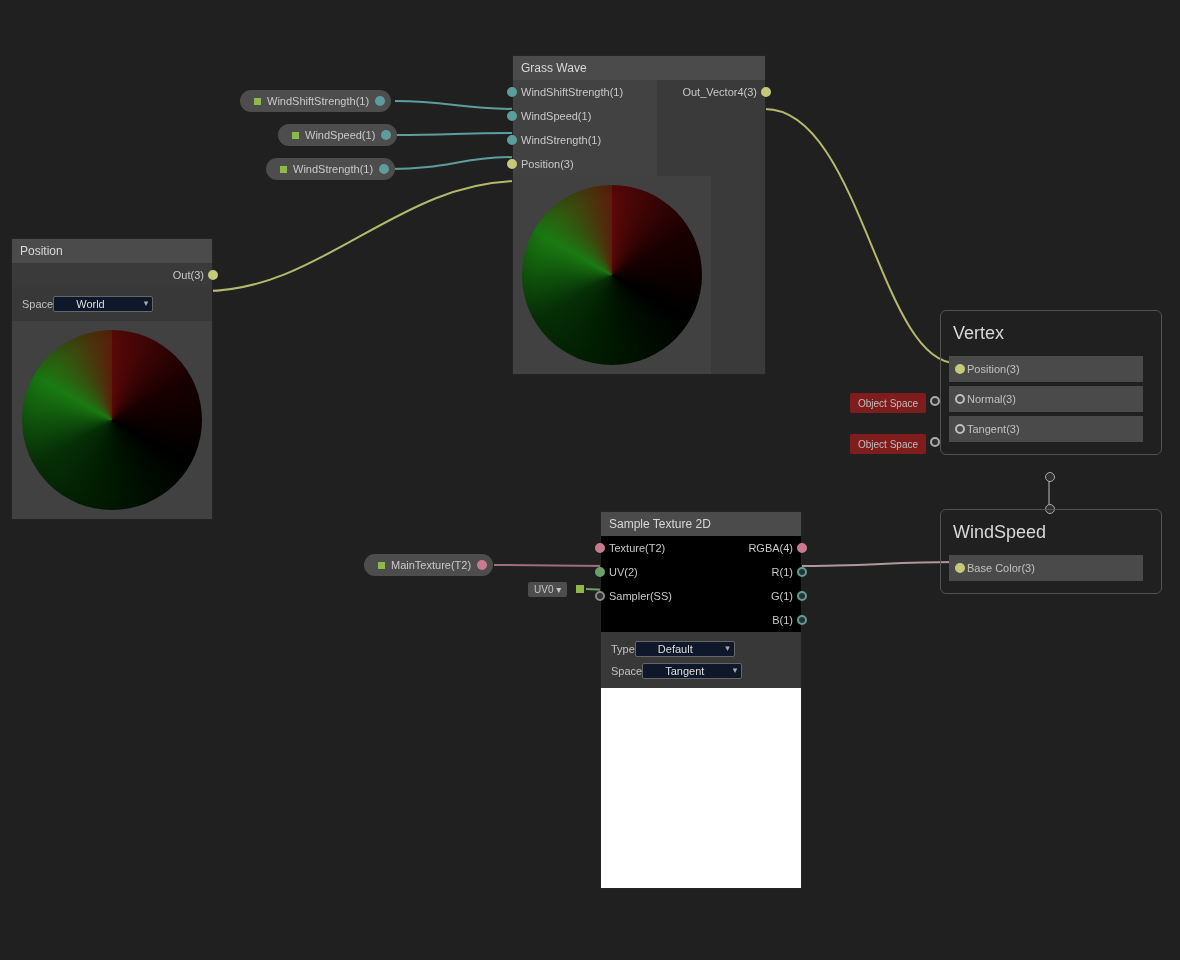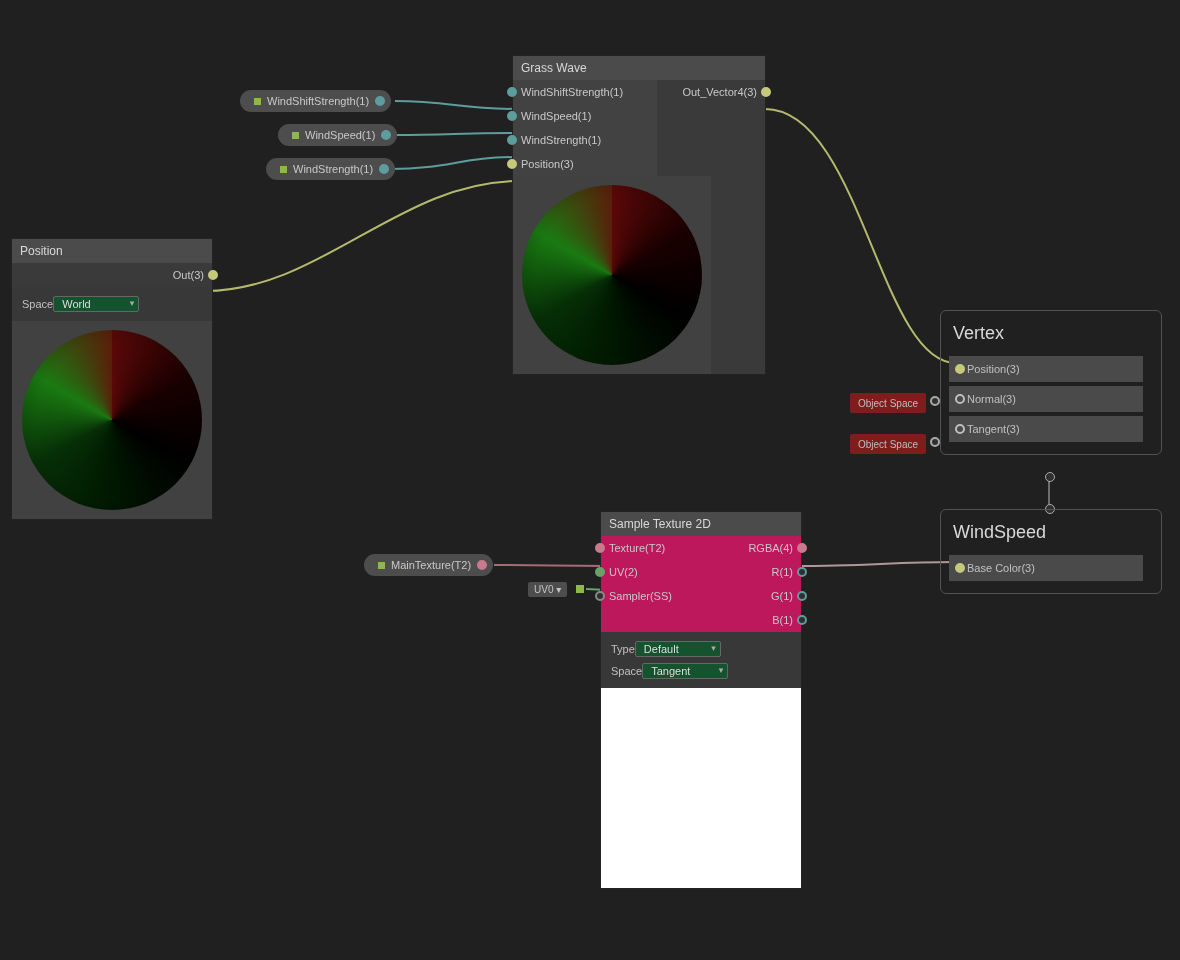--- a/index.html
+++ b/index.html
@@ -1,33 +1,33 @@
 <!DOCTYPE html>
 <html><head>
 <meta charset="utf-8">
 <style>
 html,body{margin:0;padding:0;width:1180px;height:960px;background:#202020;font-family:Arial,sans-serif;font-size:11px;color:#c0c0c0;overflow:hidden;}
 svg.wires{position:absolute;top:0;left:0;width:1180px;height:960px;pointer-events:none;}
 .node{position:absolute;background:#3a3a3a;border:1px solid #232323;}
 .node .title{background:#4b4b4b;padding:5px 8px;font-size:12px;color:#d8d8d8;}
-.port-row{display:flex;align-items:center;height:24px;padding:0 8px;background:#be185d;position:relative;}
+.port-row{display:flex;align-items:center;height:24px;padding:0 8px;background:#000000;position:relative;}
 .port-row.out{justify-content:flex-end;}
 .port-label{color:#c8c8c8;}
 .port-dot{width:10px;height:10px;border-radius:50%;border:2px solid #888;box-sizing:border-box;position:absolute;background:#303030;}
 .port-dot.in{left:-6px;}
 .port-dot.out{right:-6px;}
 .port-dot.yellow{border-color:#c5c97a;background:#c5c97a;}
 .port-dot.teal{border-color:#5e9d9d;background:#5e9d9d;}
 .port-dot.teal-empty{border-color:#5e9d9d;}
 .port-dot.green{border-color:#6ba06b;background:#6ba06b;}
 .port-dot.pink{border-color:#c97a8e;background:#c97a8e;}
 .port-dot.grey-empty{border-color:#8a8a8a;}
 .node .props{background:#383838;padding:6px 10px;}
 .prop-row{display:flex;align-items:center;height:22px;}
-.select{background:#14532d;border:1px solid #666;color:#ddd;padding:1px 16px 1px 8px;font-size:11px;border-radius:2px;position:relative;min-width:60px;}
+.select{background:#0f172a;border:1px solid #666;color:#ddd;padding:1px 16px 1px 22px;font-size:11px;border-radius:2px;position:relative;min-width:60px;}
 .select::after{content:"▾";position:absolute;right:4px;color:#aaa;font-size:9px;}
 .preview-sphere{width:180px;height:180px;border-radius:50%;background:
  radial-gradient(circle at 50% 50%, transparent 60%, rgba(0,0,0,.3) 100%),
  conic-gradient(from 0deg, #5a0808 0deg, #1a0000 60deg, #000 120deg, #001800 180deg, #062f06 240deg, #1a7a12 300deg, #5a1e0a 360deg);
  filter:blur(.5px);}
 .preview-holder{background:#414141;padding:9px;display:flex;justify-content:center;}
 .pill{position:absolute;background:#4d4d4d;border-radius:12px;height:22px;display:flex;align-items:center;padding:0 22px 0 14px;color:#c8c8c8;}
 .pill .sq{width:7px;height:7px;background:#8fb84a;margin-right:6px;}
 .pill .odot{position:absolute;right:6px;width:10px;height:10px;border-radius:50%;border:2px solid #5e9d9d;box-sizing:border-box;background:#5e9d9d;}
 .pill.pink .odot{border-color:#c97a8e;background:#c97a8e;}

